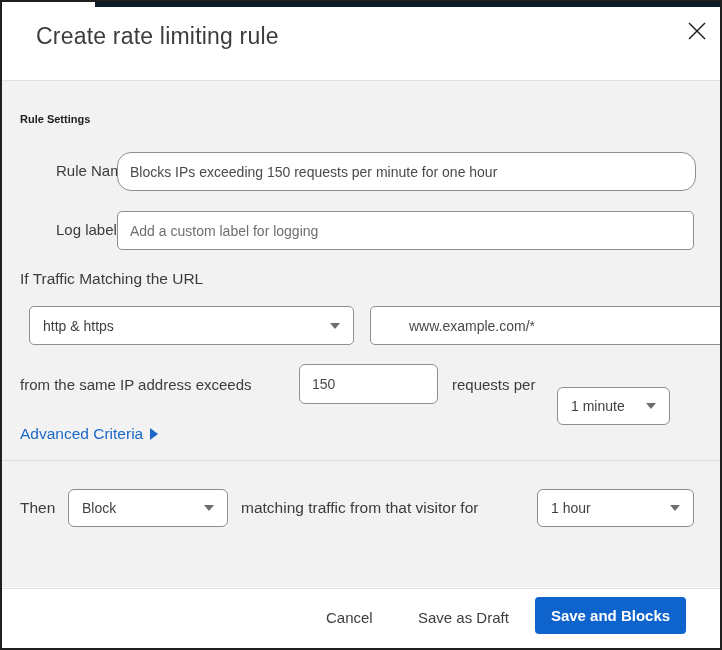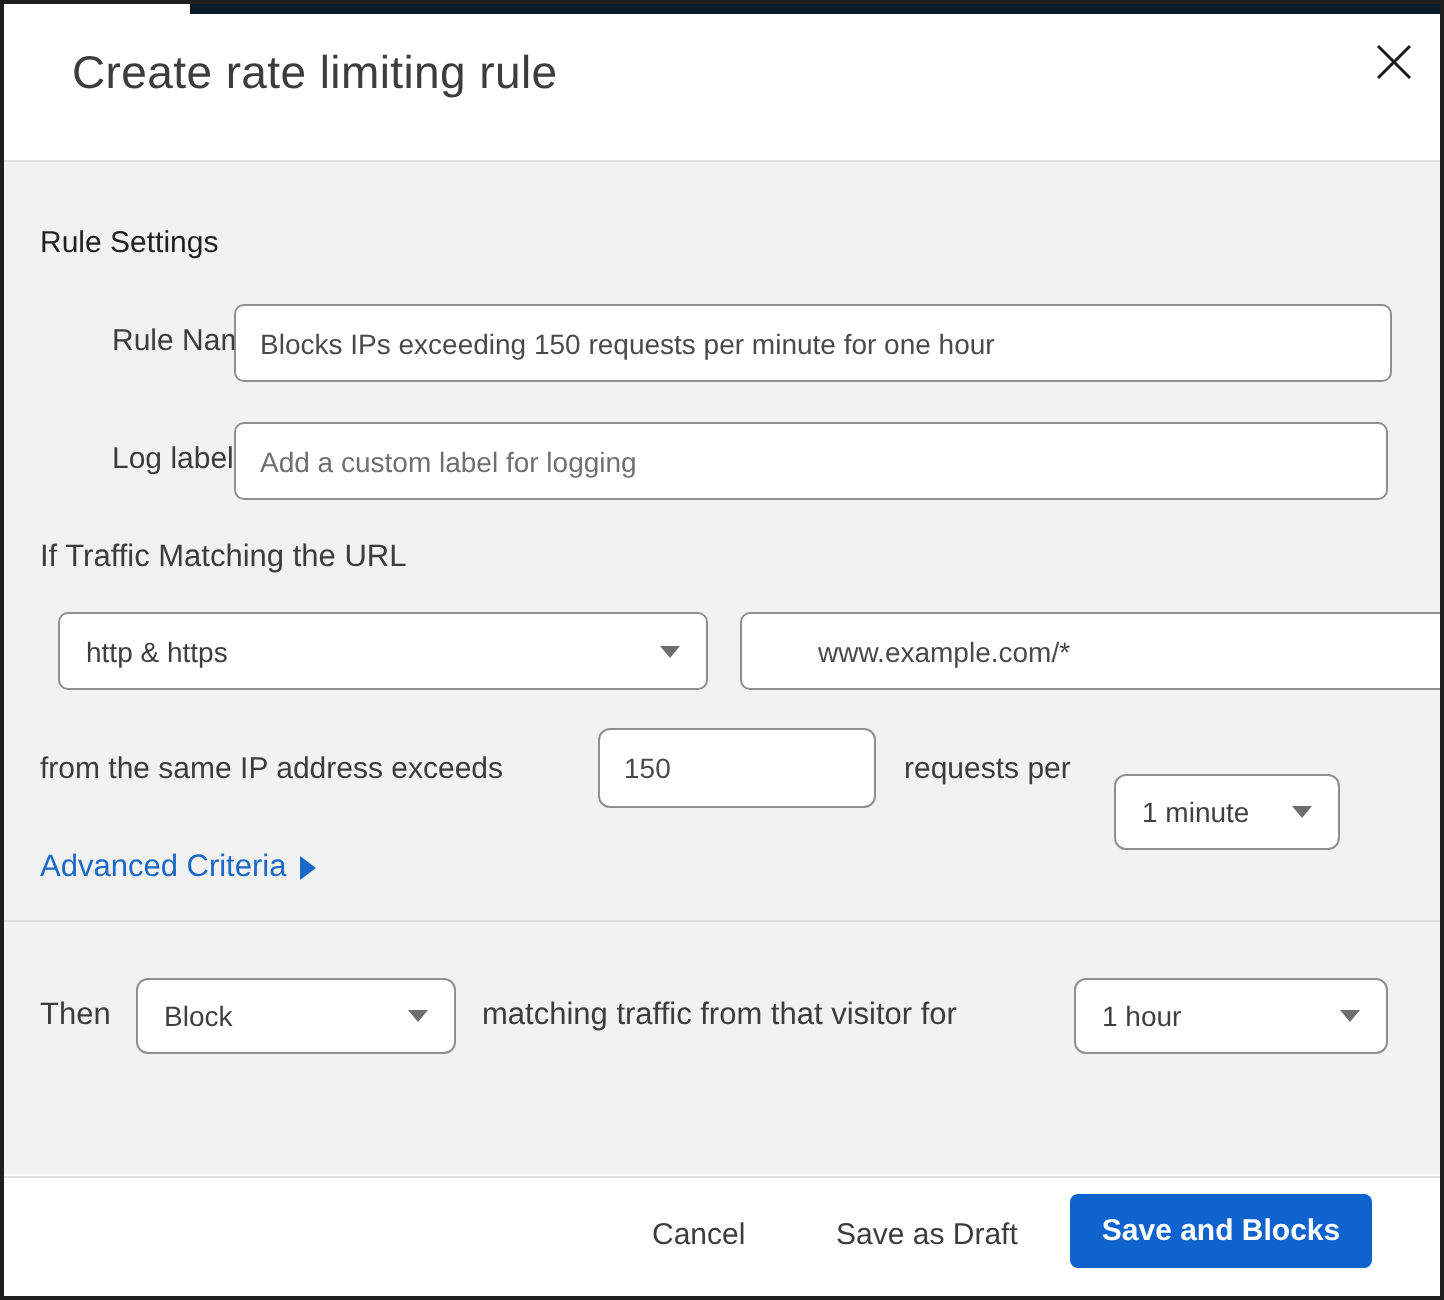--- a/index.html
+++ b/index.html
@@ -14,21 +14,21 @@
   .modal-title {
     left:34px; top:21px; font-size:23px; color:#3d3d3d; letter-spacing:.2px;
   }
   .close-btn {
     left:678px; top:13px; width:34px; height:34px;
     display:flex; align-items:center; justify-content:center;
     background:transparent; border:none; cursor:pointer;
   }
   .divider { left:0; right:0; height:1px; background:#e0e0e0; }
   .body-bg { left:0; top:78px; right:0; height:507px; background:#f2f2f2; }
-  .section-heading { left:18px; top:111px; font-size:15px; font-weight:normal; color:#202020; }
+  .section-heading { left:18px; top:111px; font-size:11px; font-weight:bold; color:#202020; }
   .field-label { font-size:15px; color:#3c3c3c; line-height:18px;margin-left:36px; }
   .text-input {
     border:1px solid #8f8f8f; border-radius:5px; background:#fff;
     font-family:"Liberation Sans", sans-serif; font-size:14px; color:#4a4a4a;
     padding:0 12px; outline:none;
   }
   .text-input::placeholder { color:#6f6f6f; opacity:1; }
   .select {
     border:1px solid #8f8f8f; border-radius:5px; background:#fff;
     display:flex; align-items:center; padding:0 13px; cursor:pointer;
@@ -77,21 +77,21 @@
       </svg>
     </span>
   </button>
 
   <div class="abs body-bg"></div>
   <div class="abs divider" style="top:78px;"></div>
 
   <div class="abs section-heading">Rule Settings</div>
 
   <div class="abs field-label" style="left:18px; top:160px;">Rule Name</div>
-  <input class="abs text-input" style="left: 115px; top: 150px; width: 579px; height: 39px;" value="Blocks IPs exceeding 150 requests per minute for one hour">
+  <input class="abs text-input" style="left: 115px; top: 150px; width: 579px; height: 39px; border-radius: 14px;" value="Blocks IPs exceeding 150 requests per minute for one hour">
 
   <div class="abs field-label" style="left:18px; top:219px;">Log label</div>
   <input class="abs text-input" style="left: 115px; top: 209px; width: 577px; height: 39px;" placeholder="Add a custom label for logging">
 
   <div class="abs select" style="left:27px; top:304px; width:325px; height:39px;">
     <span class="value">http &amp; https</span>
     <span class="caret"></span>
   </div>
 
   <div class="abs inline-text" style="left:18px; top:268px; font-size:15.5px;">If Traffic Matching the URL</div>

